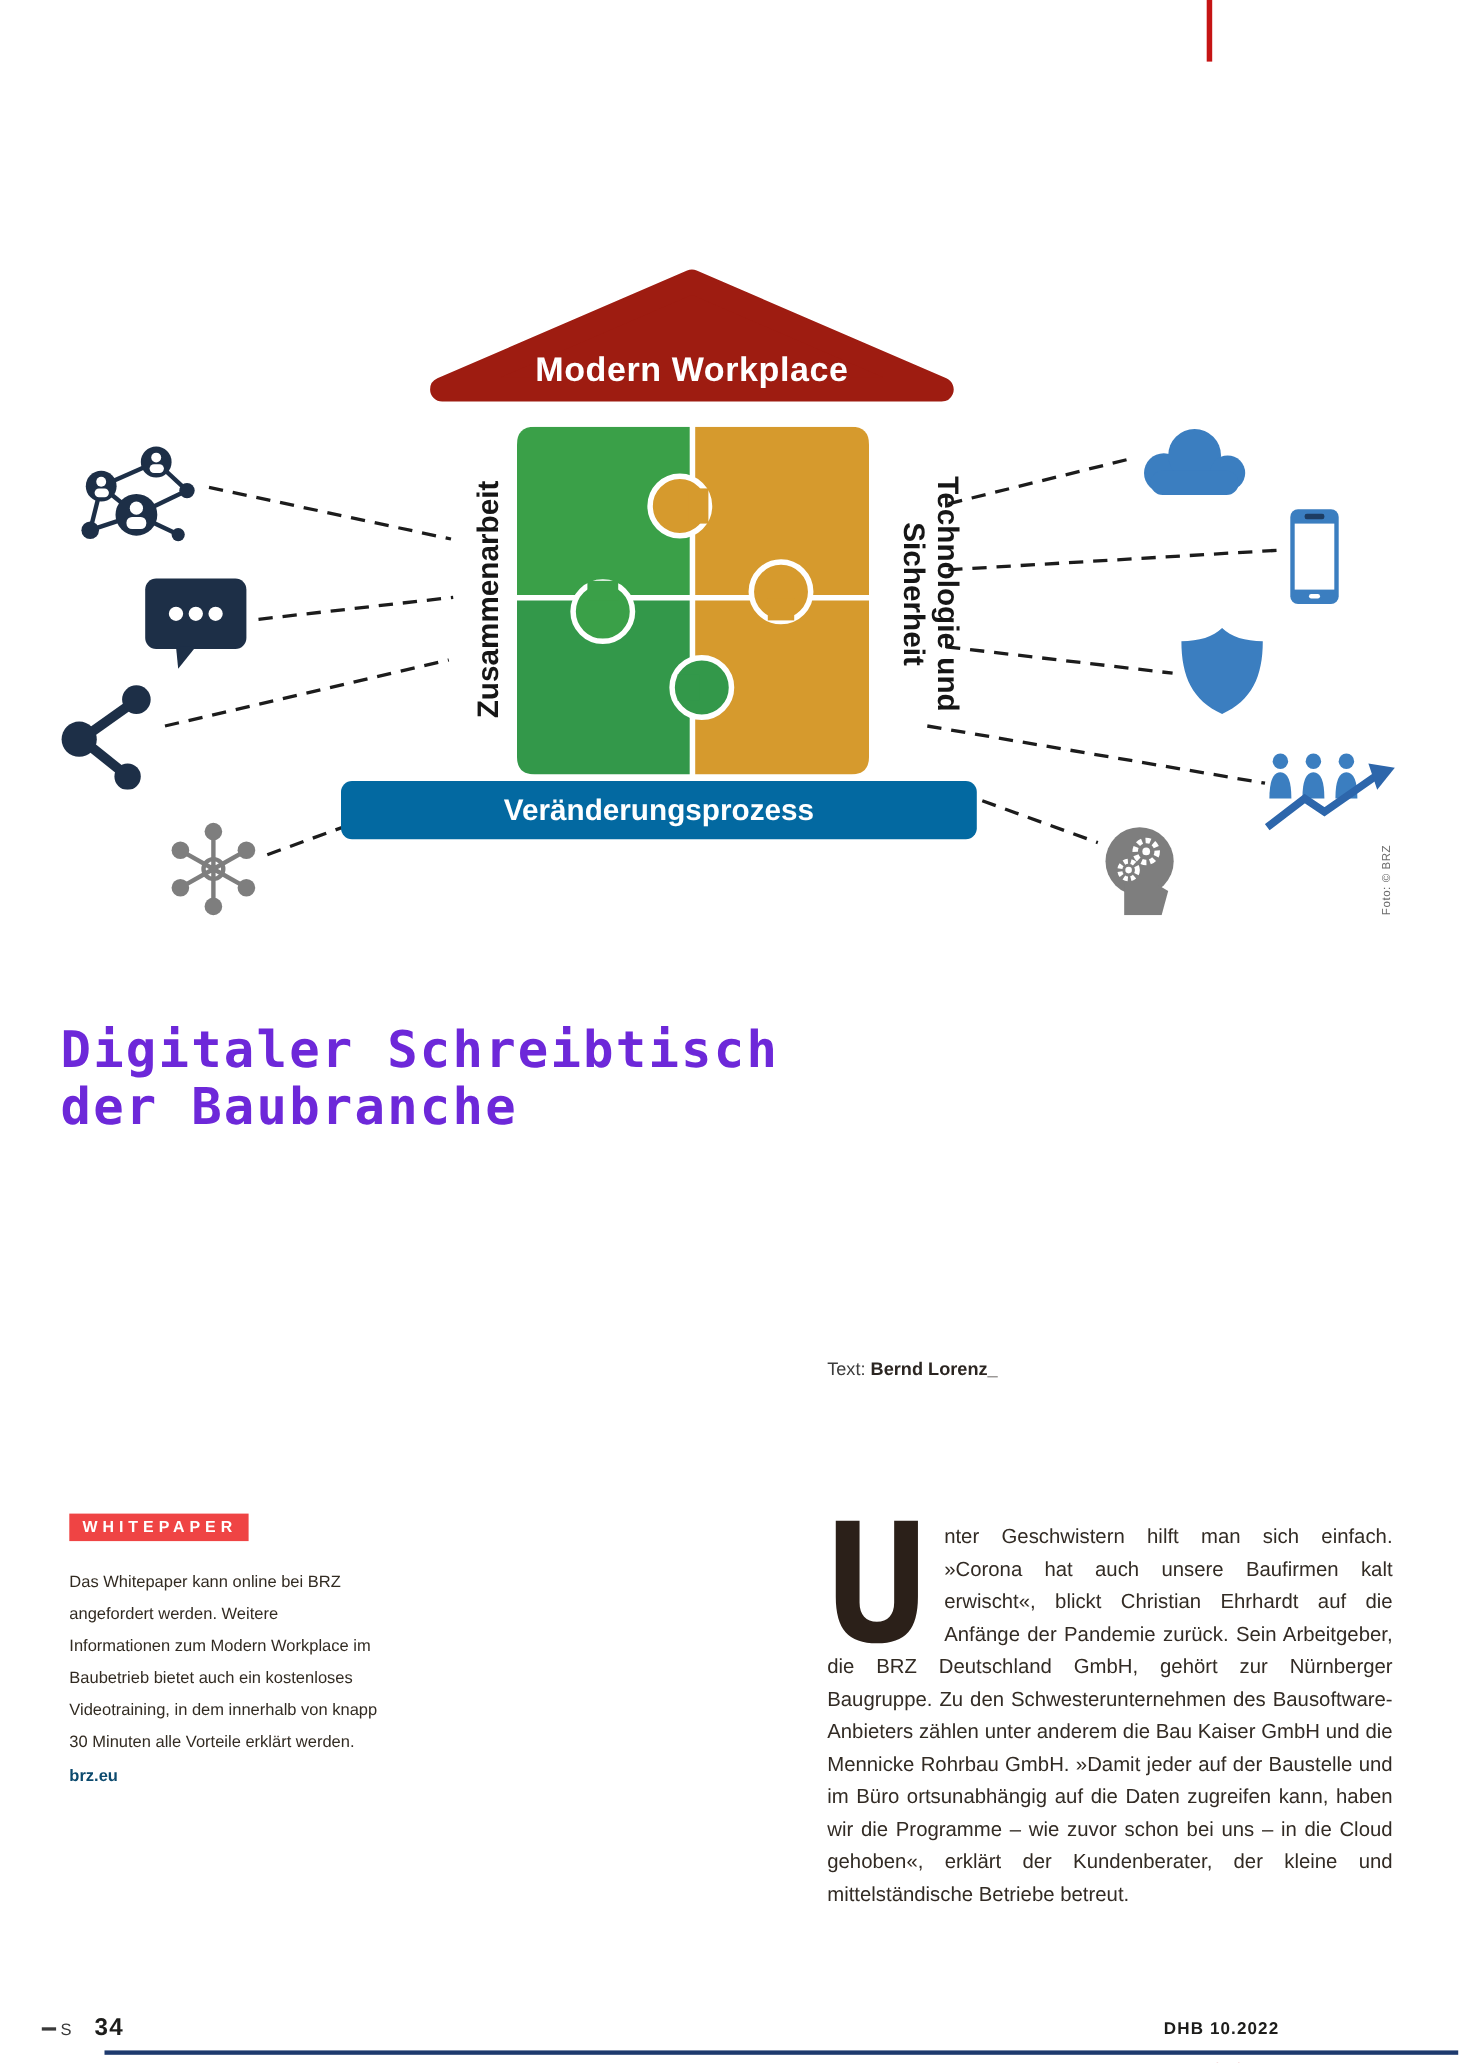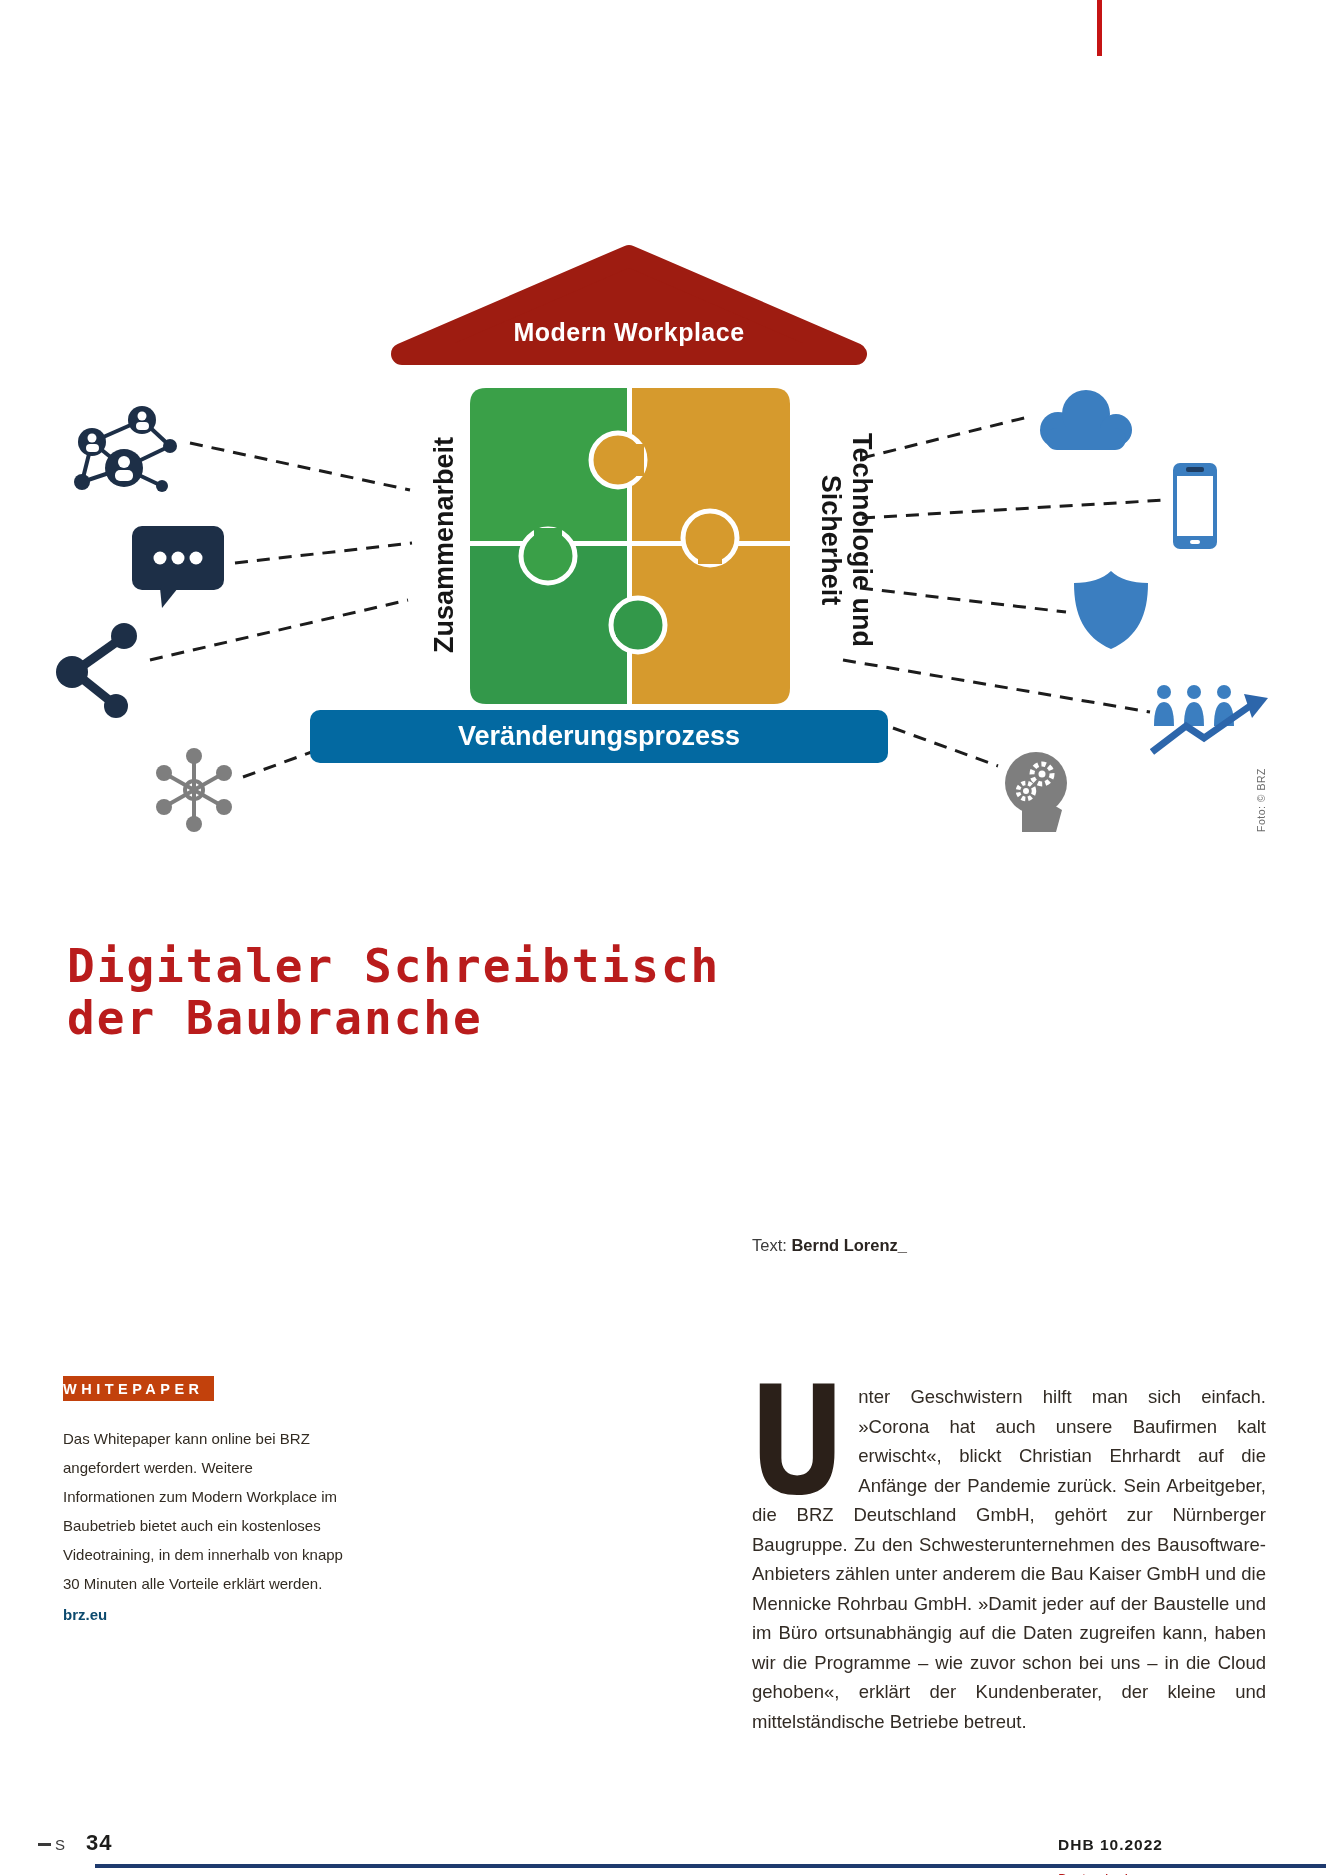--- a/index.html
+++ b/index.html
@@ -10,45 +10,45 @@
   .red-tick{position:absolute;left:1097px;top:0;width:5px;height:56px;background:#c51414;}
   .crop-dash{position:absolute;left:38px;top:1843px;width:13px;height:3px;background:#3a3a3a;}
   .bottom-line{position:absolute;left:95px;top:1864px;width:1231px;height:4px;background:#1e3a6e;}
 
   
   .infographic{position:absolute;left:0;top:190px;width:1326px;height:700px;}
   .connectors{position:absolute;left:0;top:0;width:1326px;height:700px;}
   .roof{position:absolute;left:378px;top:52px;width:502px;height:128px;}
   .roof svg{position:absolute;inset:0;}
   .roof-label{position:absolute;left:0;top:76px;width:100%;text-align:center;
-              color:#ffffff;font-weight:bold;font-size:25px;letter-spacing:.5px;}
+              color:#ffffff;font-weight:bold;font-size:31px;letter-spacing:.5px;}
   .puzzle{position:absolute;left:470px;top:198px;width:320px;height:316px;}
   .vlabel{position:absolute;font-weight:bold;color:#161616;font-size:27px;line-height:31px;text-align:center;}
   .vlabel-left{left:297px;top:337px;width:300px;height:36px;transform:rotate(-90deg);}
   .vlabel-right{left:685px;top:318px;width:320px;height:64px;transform:rotate(90deg);}
   .process-bar{position:absolute;left:310px;top:520px;width:578px;height:53px;background:#0369a1;
                border-radius:10px;display:flex;align-items:center;justify-content:center;
                color:#ffffff;font-weight:bold;font-size:27px;}
   .photo-credit{position:absolute;left:1202px;top:603px;width:120px;height:14px;
                 transform:rotate(-90deg);font-size:10.5px;color:#6b6b6b;text-align:center;letter-spacing:.5px;}
   .icon{position:absolute;}
 
   
-  .title{position:absolute;left:55px;top:928px;margin:12px;
+  .title{position:absolute;left:55px;top:928px;margin:0;
          font-family:"DejaVu Sans Mono",monospace;font-weight:bold;
-         font-size:46px;line-height:52px;letter-spacing:2px;color:#b91c1c;}
+         font-size:46px;line-height:52px;letter-spacing:2px;color:#6d28d9;}
   .deck{position:absolute;left:258px;top:1076px;color:#2b2521;
         font-weight:bold;font-size:20.5px;letter-spacing:2.4px;line-height:45px;}
   .deck div{white-space:nowrap;}
   .byline{position:absolute;left:752px;top:1236px;font-size:16.5px;color:#3c3c3c;}
   .byline .name{font-weight:bold;color:#2b2521;}
 
   
-  .wp-chip{position:absolute;left:63px;top:1376px;background:#c2410c;color:#ffffff;
-           font-weight:bold;font-size:14.5px;letter-spacing:4.5px;padding:5px 10px 4px 0;}
+  .wp-chip{position:absolute;left:63px;top:1376px;background:#ef4444;color:#ffffff;
+           font-weight:bold;font-size:14.5px;letter-spacing:4.5px;padding:5px 10px 4px 12px;}
   .sidebar-text{position:absolute;left:63px;top:1424px;width:282px;
                 font-size:15px;line-height:29px;color:#322b22;}
   .sidebar-link{font-weight:bold;color:#0c4a6e;display:inline-block;margin-top:2px;}
 
   
   .article{position:absolute;left:752px;top:1382px;width:514px;
            font-size:18.5px;line-height:29.5px;text-align:justify;color:#322b24;}
   .dropcap{float:left;font-family:"DejaVu Sans Mono",monospace;font-weight:bold;
            font-size:150px;line-height:106px;height:112px;margin:6px 16px 0 0;color:#2b2019;}
 

